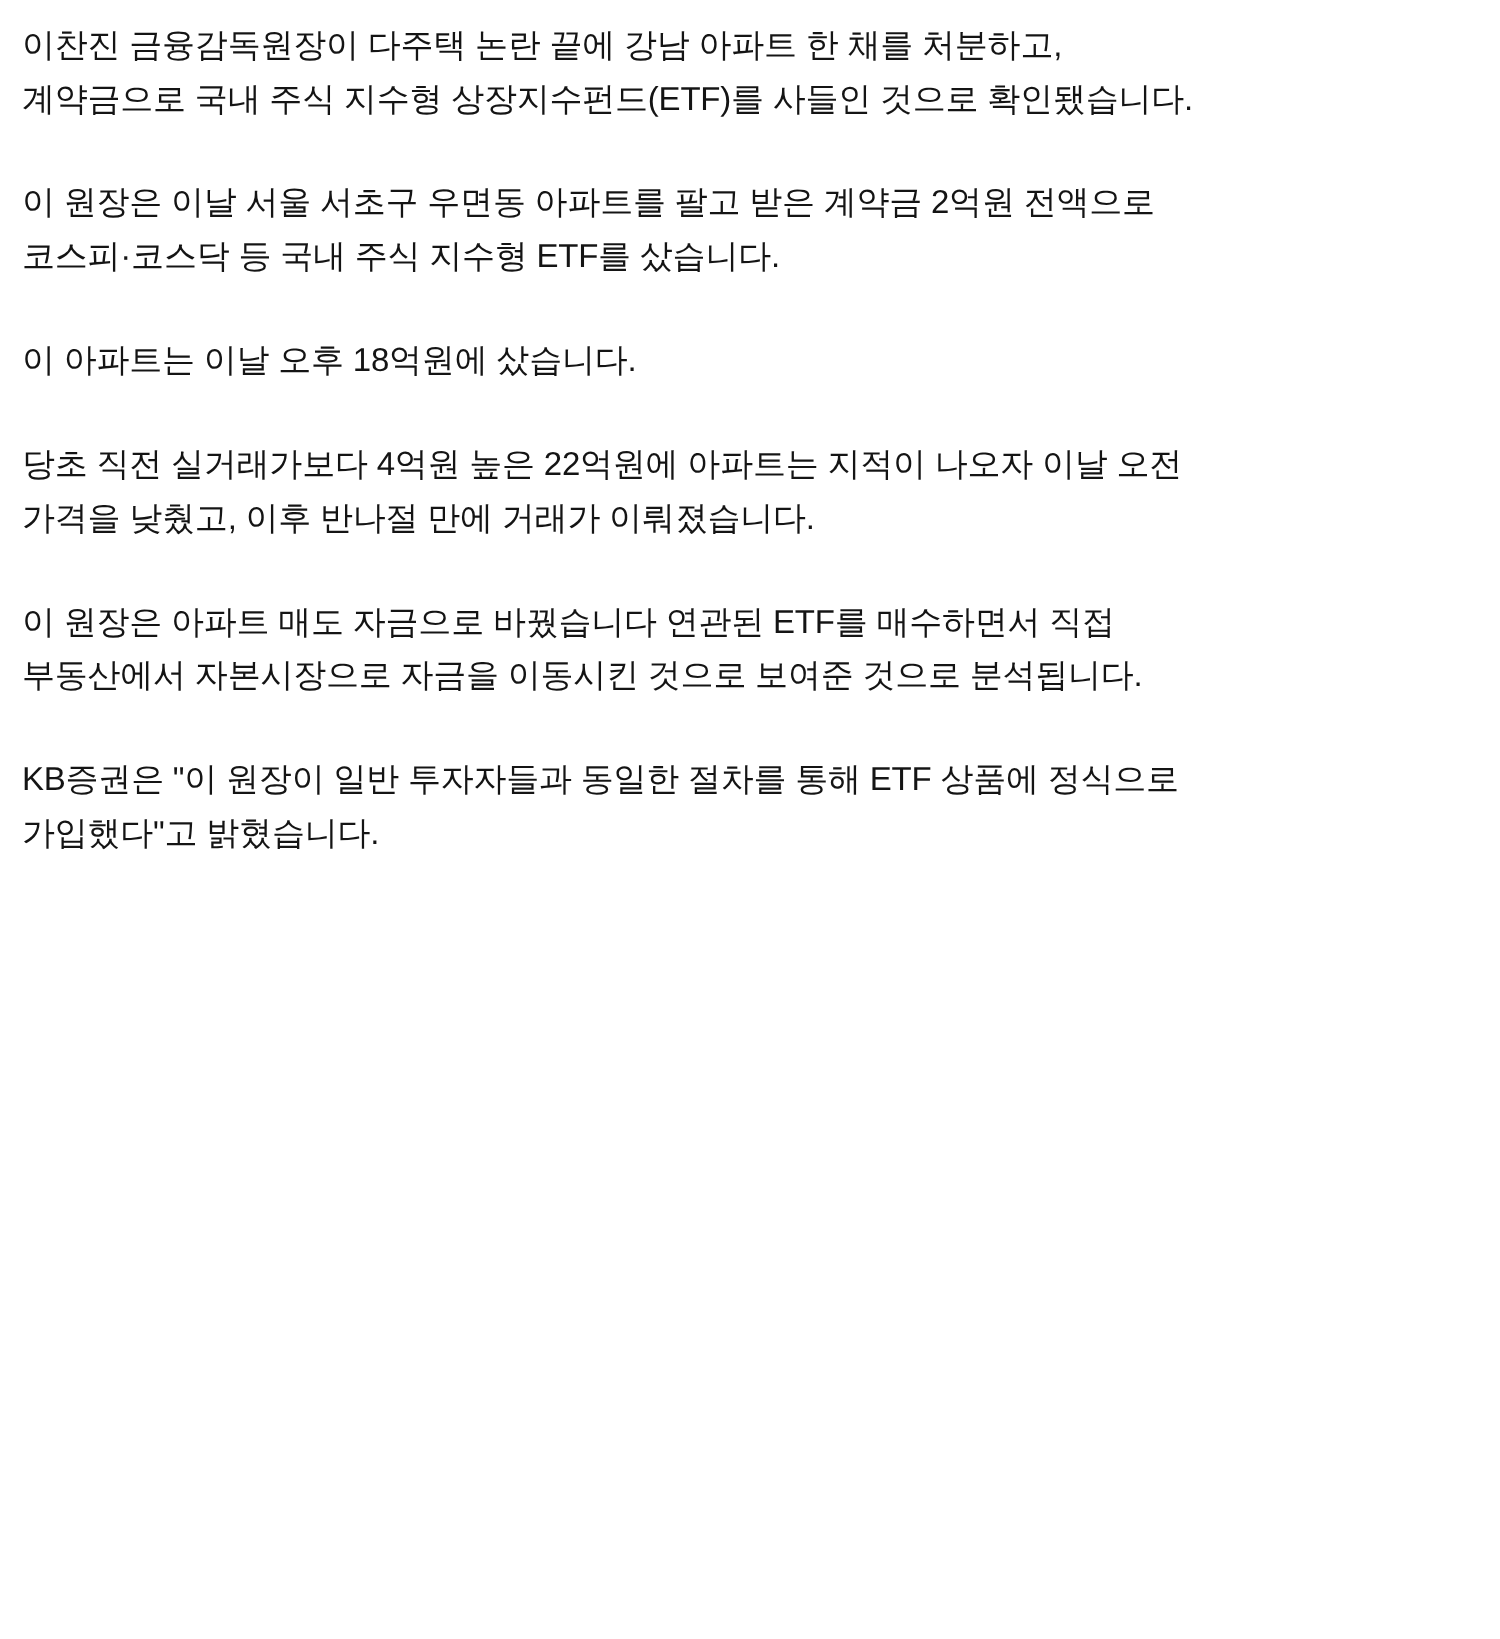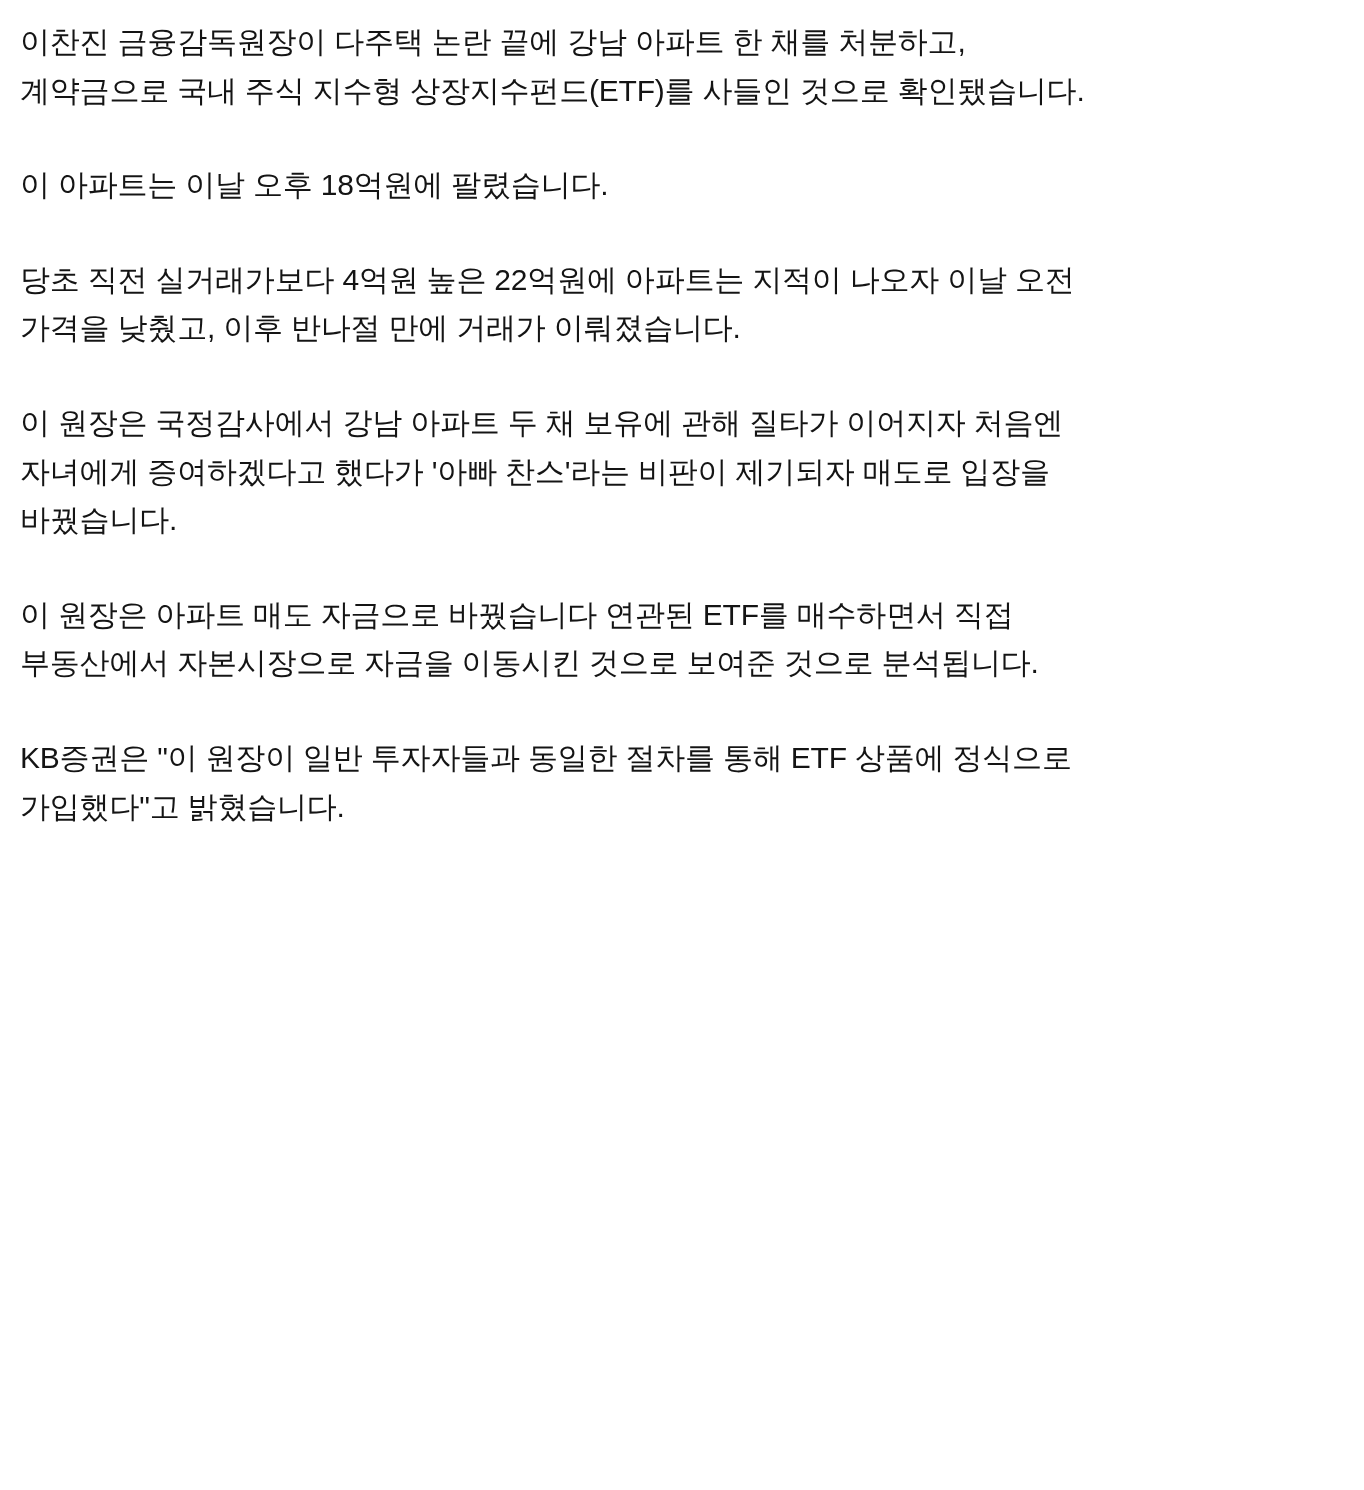--- a/index.html
+++ b/index.html
@@ -31,18 +31,18 @@
   }
   .para:last-child {
     margin-bottom: 0;
   }
 </style>
 </head>
 <body>
 
 <article class="article">
   <p class="para">이찬진 금융감독원장이 다주택 논란 끝에 강남 아파트 한 채를 처분하고, 계약금으로 국내 주식 지수형 상장지수펀드(ETF)를 사들인 것으로 확인됐습니다.</p>
-  <p class="para">이 아파트는 이날 오후 18억원에 팔렸습니다.</p>
+  <p class="para">이 원장은 이날 서울 서초구 우면동 아파트를 팔고 받은 계약금 2억원 전액으로 코스피·코스닥 등 국내 주식 지수형 ETF를 샀습니다.</p>
+  <p class="para">이 아파트는 이날 오후 18억원에 샀습니다.</p>
   <p class="para">당초 직전 실거래가보다 4억원 높은 22억원에 아파트는 지적이 나오자 이날 오전 가격을 낮췄고, 이후 반나절 만에 거래가 이뤄졌습니다.</p>
-  <p class="para">이 원장은 국정감사에서 강남 아파트 두 채 보유에 관해 질타가 이어지자 처음엔 자녀에게 증여하겠다고 했다가 '아빠 찬스'라는 비판이 제기되자 매도로 입장을 바꿨습니다.</p>
   <p class="para">이 원장은 아파트 매도 자금으로 바꿨습니다 연관된 ETF를 매수하면서 직접 부동산에서 자본시장으로 자금을 이동시킨 것으로 보여준 것으로 분석됩니다.</p>
   <p class="para">KB증권은 "이 원장이 일반 투자자들과 동일한 절차를 통해 ETF 상품에 정식으로 가입했다"고 밝혔습니다.</p>
 </article>
 
 </body></html>

